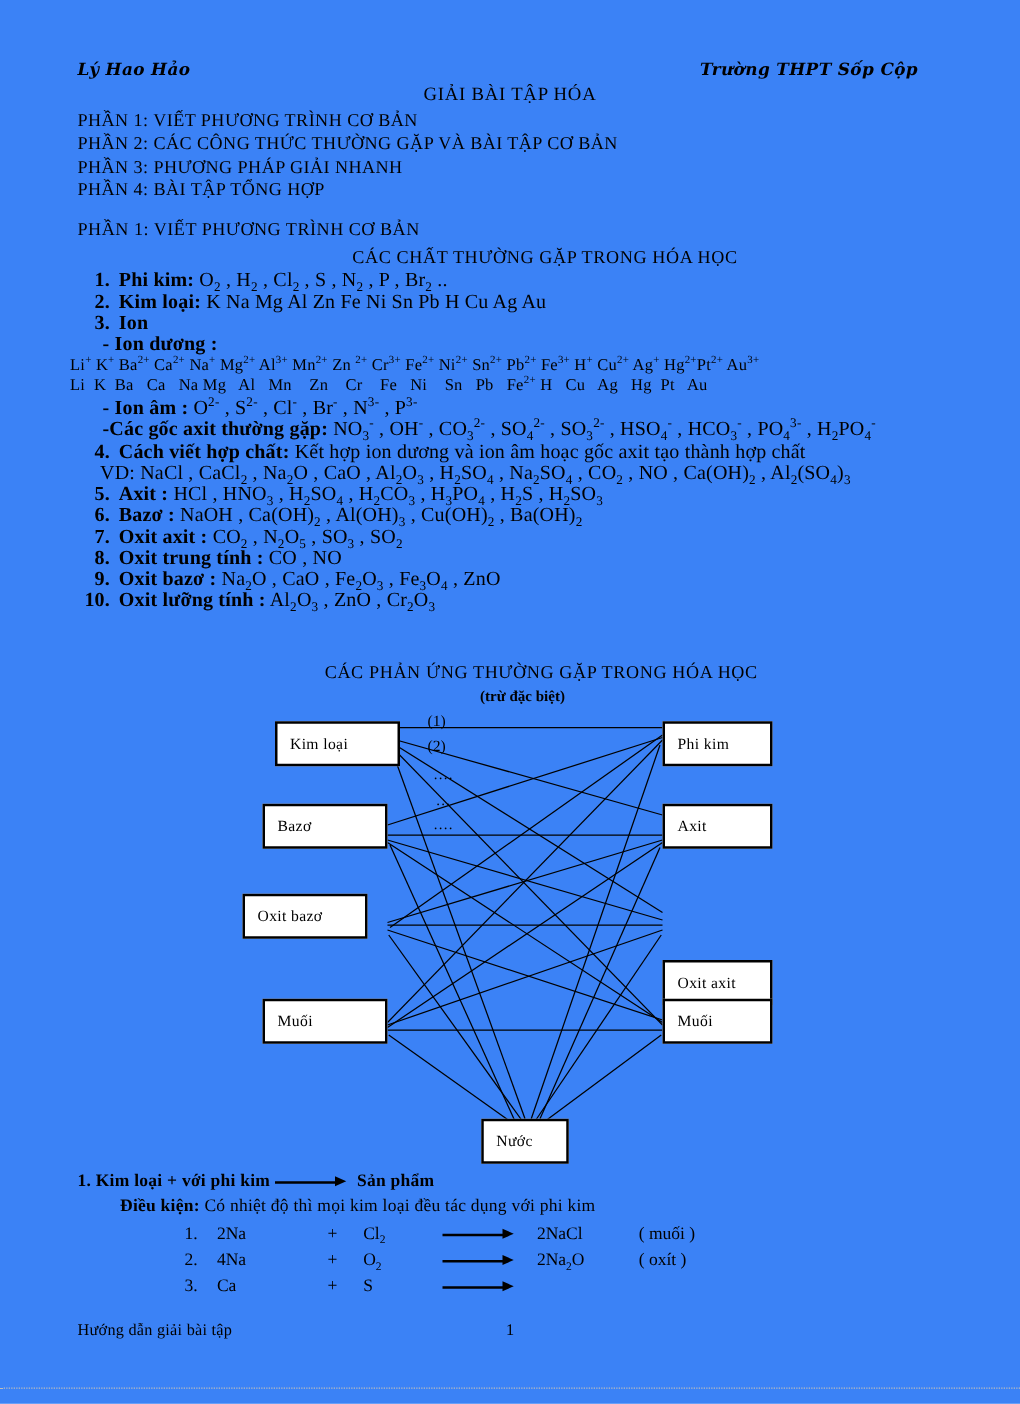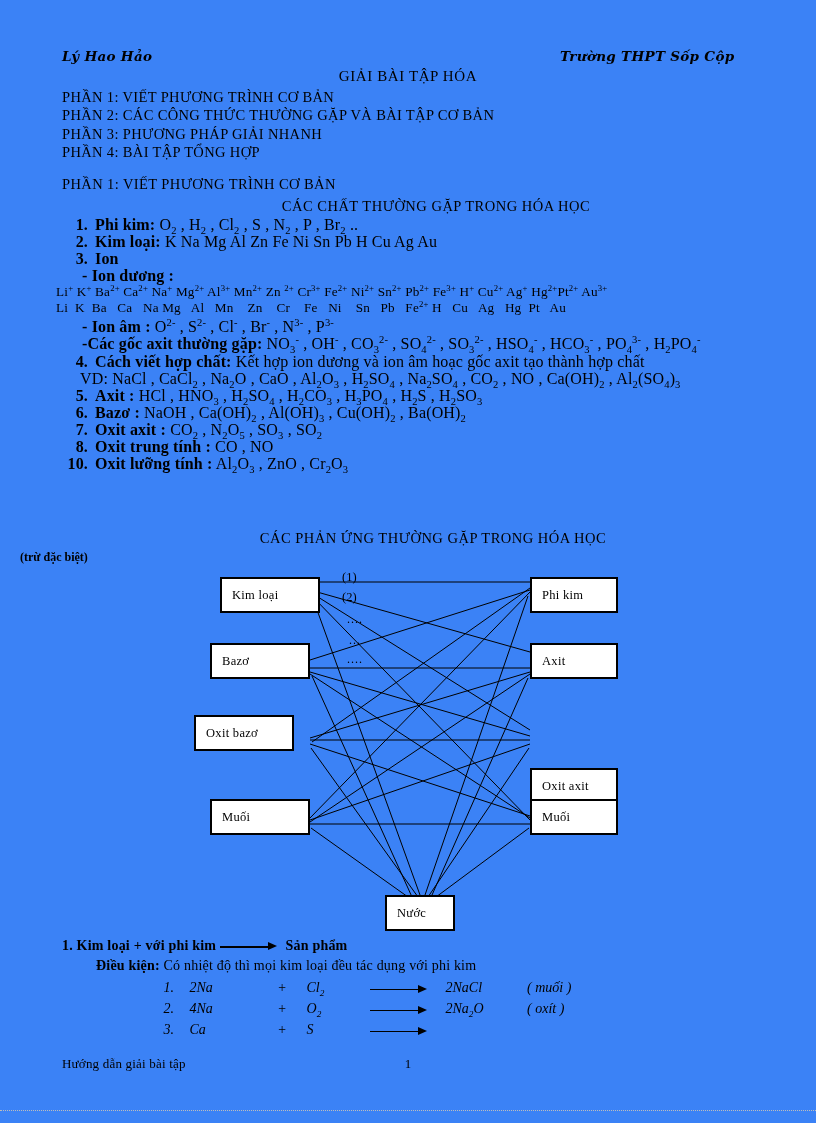--- a/index.html
+++ b/index.html
@@ -139,21 +139,21 @@
     font-size: 14.5px;
     letter-spacing: 0.5px;
     padding-left: 50px;
     box-sizing: border-box;
   }
   .diagram-sub {
     position: absolute;
     top: 550px;
     left: 0;
     width: 816px;
-    text-align: left;
+    text-align: center;
     font-size: 12px;
     font-weight: bold;
     padding-left: 20px;
     box-sizing: border-box;
   }
   .diagram {
     position: absolute;
     left: 0;
     top: 0;
     width: 816px;
@@ -195,23 +195,22 @@
   .rx-cond {
     position: absolute;
     left: 96px;
     top: 958px;
     font-size: 14px;
     letter-spacing: 0.2px;
     white-space: nowrap;
   }
   .eqs {
     position: absolute;
-    left: 152px;
+    left: 136px;
     top: 978px;
-    font-style: italic;
   }
   .eq {
     font-size: 14px;
     line-height: 20.5px;
     white-space: nowrap;
     position: relative;
   }
   .eq .n  { display: inline-block; width: 22px; text-align: right; }
   .eq .a  { display: inline-block; width: 68px; text-align: left; padding-left: 12px;}
   .eq .p  { display: inline-block; width: 42px; text-align: center; }
@@ -343,20 +342,24 @@
     <div class="item">
       <span class="num">7.</span><span class="lbl">Oxit axit :</span>
       <span class="txt">CO<sub>2</sub> , N<sub>2</sub>O<sub>5</sub> , SO<sub>3</sub> , SO<sub>2</sub></span>
     </div>
 
     <div class="item">
       <span class="num">8.</span><span class="lbl">Oxit trung tính :</span>
       <span class="txt">CO , NO</span>
     </div>
 
+    <div class="item">
+      <span class="num">9.</span><span class="lbl">Oxit bazơ :</span>
+      <span class="txt">Na<sub>2</sub>O , CaO , Fe<sub>2</sub>O<sub>3</sub> , Fe<sub>3</sub>O<sub>4</sub> , ZnO</span>
+    </div>
 
     <div class="item">
       <span class="num">10.</span><span class="lbl">Oxit lưỡng tính :</span>
       <span class="txt">Al<sub>2</sub>O<sub>3</sub> , ZnO , Cr<sub>2</sub>O<sub>3</sub></span>
     </div>
   </div>
 
   <div class="diagram-title">CÁC PHẢN ỨNG THƯỜNG GẶP TRONG HÓA HỌC</div>
   <div class="diagram-sub">(trừ đặc biệt)</div>
 

